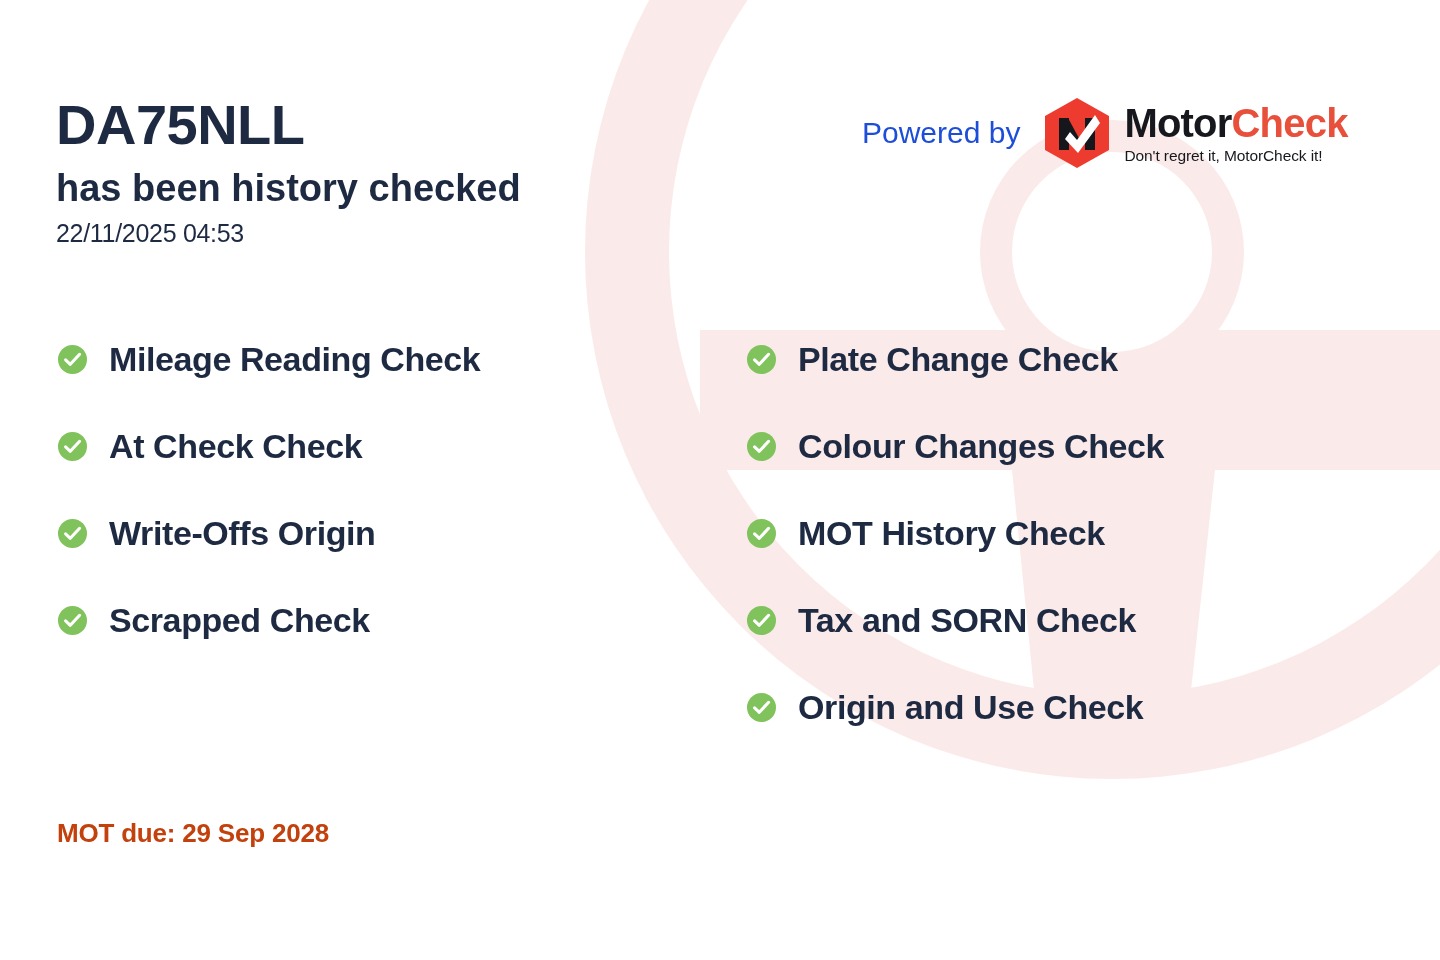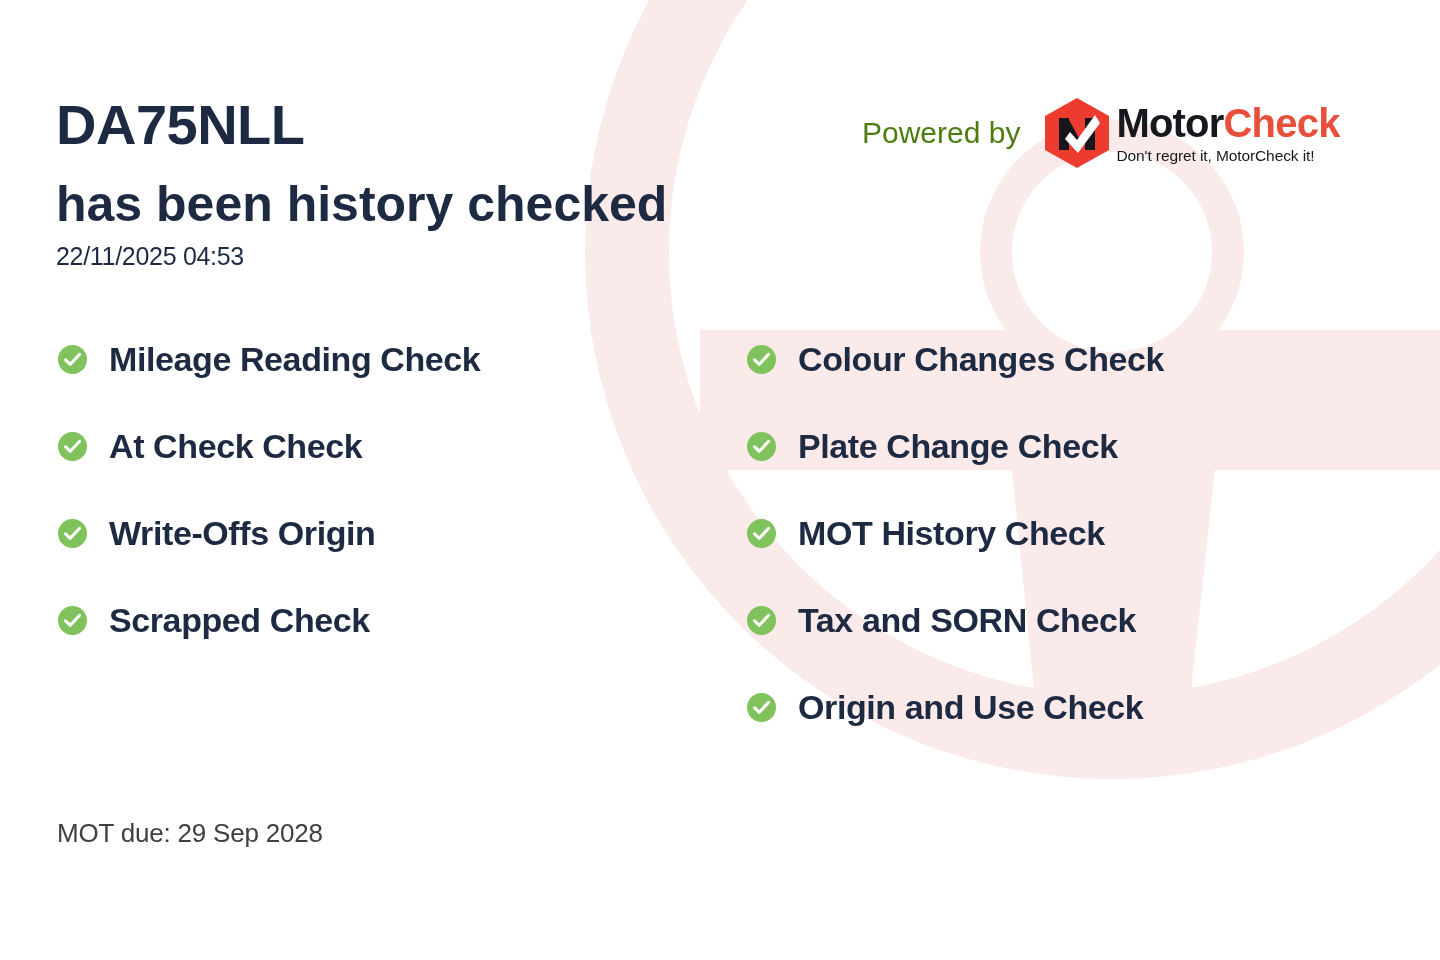--- a/index.html
+++ b/index.html
@@ -40,25 +40,25 @@
   }
   .reg-plate {
     font-size:56px;
     font-weight:bold;
     letter-spacing:-0.5px;
     color:#1d2a42;
     line-height:1.02;
     white-space:nowrap;
   }
   .checked-line {
-    font-size:50px;
+    font-size:38px;
     font-weight:bold;
     color:#1d2a42;
     line-height:1.25;
-    margin-top:20px;
+    margin-top:12px;
     white-space:nowrap;
   }
   .timestamp {
     font-size:25px;
     font-weight:normal;
     color:#1d2a42;
     margin-top:6px;
     letter-spacing:-0.3px;
     white-space:nowrap;
   }
@@ -68,27 +68,27 @@
     position:absolute;
     left:862px; top:96px;
     display:flex;
     align-items:center;
     gap:20px;
     height:74px;
   }
   .powered-label {
     font-size:30px;
     font-weight:500;
-    color:#4d7c0f;
+    color:#1d4ed8;
     white-space:nowrap;
   }
   .logo-wrap {
     display:flex;
     align-items:center;
-    gap:2px;
+    gap:10px;
   }
   .hex-mark {
     position:relative;
     width:74px; height:74px;
     flex:0 0 auto;
   }
   .logo-text {
     display:flex;
     flex-direction:column;
     justify-content:center;
@@ -138,22 +138,22 @@
     color:#1d2a42;
     letter-spacing:-0.4px;
     white-space:nowrap;
     line-height:1;
   }
 
   .mot-due {
     position:absolute;
     left:57px; top:818px;
     font-size:26px;
-    font-weight:normal;
-    color:#404040;
+    font-weight:bold;
+    color:#c2410c;
     letter-spacing:-0.2px;
     white-space:nowrap;
   }
 </style>
 </head>
 <body>
 
 <div id="page">
 
   <svg id="watermark" viewBox="0 0 1440 960" xmlns="http://www.w3.org/2000/svg" aria-hidden="true">
@@ -257,31 +257,31 @@
 
     <div class="checks-col col-right">
 
       <div class="check-item">
         <span class="check-badge">
           <svg viewBox="0 0 29 29" width="29" height="29" xmlns="http://www.w3.org/2000/svg">
             <circle cx="14.5" cy="14.5" r="14.5" fill="#80c25c"></circle>
             <path d="M 7.6 14.9 L 12.3 19.3 L 21.6 9.3" fill="none" stroke="#ffffff" stroke-width="3.1" stroke-linecap="round" stroke-linejoin="round"></path>
           </svg>
         </span>
+        <span class="check-label">Plate Change Check</span>
+      </div>
+
+      <div class="check-item">
+        <span class="check-badge">
+          <svg viewBox="0 0 29 29" width="29" height="29" xmlns="http://www.w3.org/2000/svg">
+            <circle cx="14.5" cy="14.5" r="14.5" fill="#80c25c"></circle>
+            <path d="M 7.6 14.9 L 12.3 19.3 L 21.6 9.3" fill="none" stroke="#ffffff" stroke-width="3.1" stroke-linecap="round" stroke-linejoin="round"></path>
+          </svg>
+        </span>
         <span class="check-label">Colour Changes Check</span>
-      </div>
-
-      <div class="check-item">
-        <span class="check-badge">
-          <svg viewBox="0 0 29 29" width="29" height="29" xmlns="http://www.w3.org/2000/svg">
-            <circle cx="14.5" cy="14.5" r="14.5" fill="#80c25c"></circle>
-            <path d="M 7.6 14.9 L 12.3 19.3 L 21.6 9.3" fill="none" stroke="#ffffff" stroke-width="3.1" stroke-linecap="round" stroke-linejoin="round"></path>
-          </svg>
-        </span>
-        <span class="check-label">Plate Change Check</span>
       </div>
 
       <div class="check-item">
         <span class="check-badge">
           <svg viewBox="0 0 29 29" width="29" height="29" xmlns="http://www.w3.org/2000/svg">
             <circle cx="14.5" cy="14.5" r="14.5" fill="#80c25c"></circle>
             <path d="M 7.6 14.9 L 12.3 19.3 L 21.6 9.3" fill="none" stroke="#ffffff" stroke-width="3.1" stroke-linecap="round" stroke-linejoin="round"></path>
           </svg>
         </span>
         <span class="check-label">MOT History Check</span>

